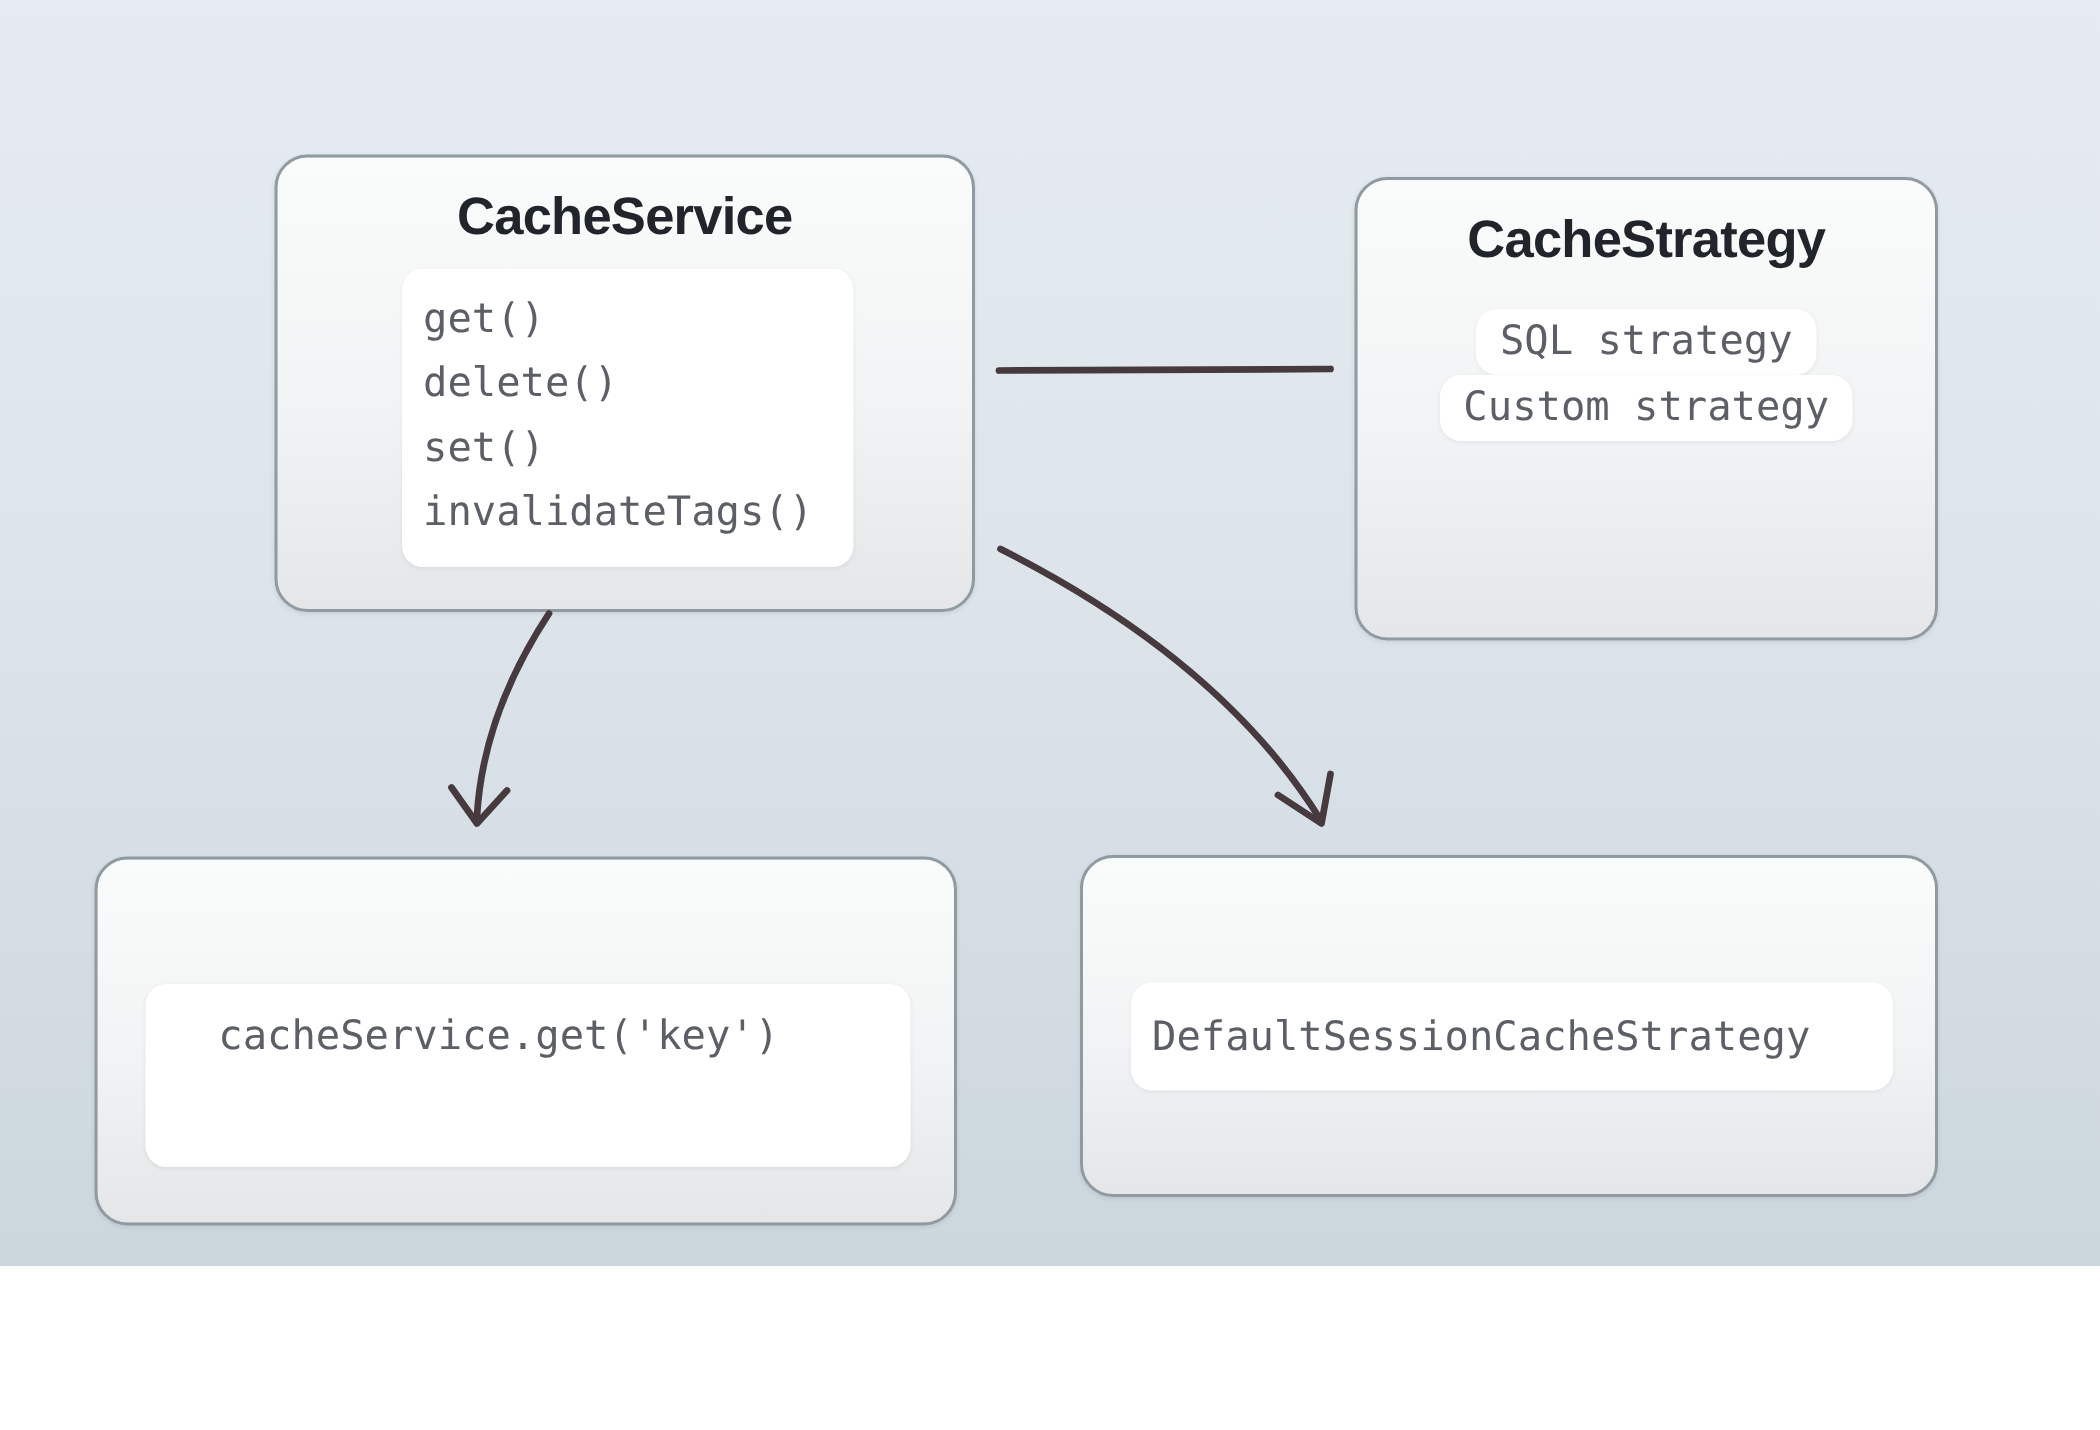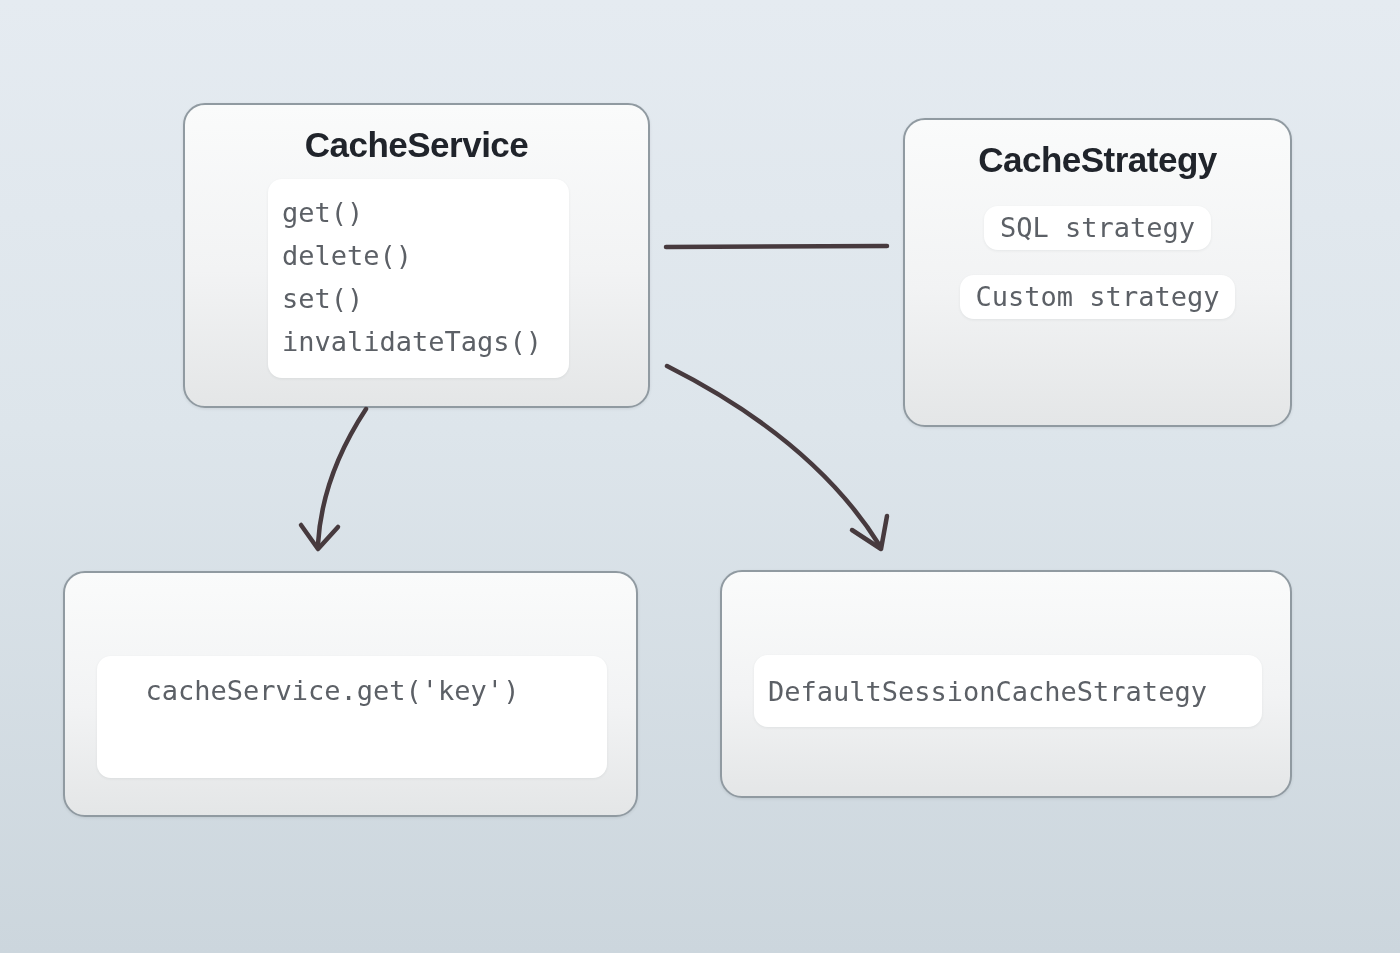--- a/index.html
+++ b/index.html
@@ -4,21 +4,21 @@
 <style>
   * { margin: 0; padding: 0; box-sizing: border-box; }
   html, body { width: 1400px; height: 953px; }
   body {
     font-family: "Liberation Sans", sans-serif;
     overflow: hidden;
   }
   .stage {
     position: relative;
     width: 1400px;
-    height: 953px;
+    height: 844px;
     background: linear-gradient(180deg, #e5ebf1 0%, #dde5eb 45%, #ccd6dd 100%);
   }
   .node {
     position: absolute;
     border: 2px solid #909aa1;
     border-radius: 22px;
     background: linear-gradient(180deg, #fafbfb 0%, #f2f3f4 55%, #e4e6e7 100%);
     box-shadow: 0 1px 3px rgba(40,50,60,0.10);
   }
   .node-title {
@@ -56,21 +56,20 @@
   #sessioncache-panel { left: 32px; top: 83px; width: 508px; height: 72px; display: flex; align-items: center; padding-left: 14px; }
 
   .pill-stack {
     position: absolute;
     top: 86px;
     left: 0;
     width: 100%;
     display: flex;
     flex-direction: column;
     align-items: center;
-    gap: 25px;
   }
   .pill {
     background: #ffffff;
     border-radius: 14px;
     padding: 0 16px;
     height: 44px;
     line-height: 44px;
     font-family: "DejaVu Sans Mono", monospace;
     font-size: 27px;
     color: #5c6066;

